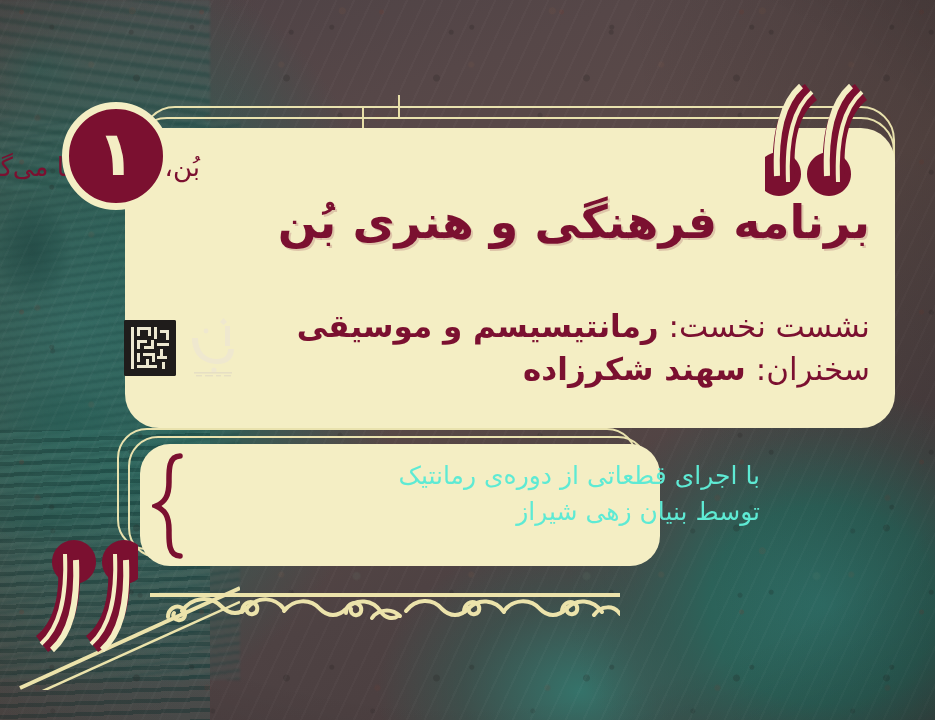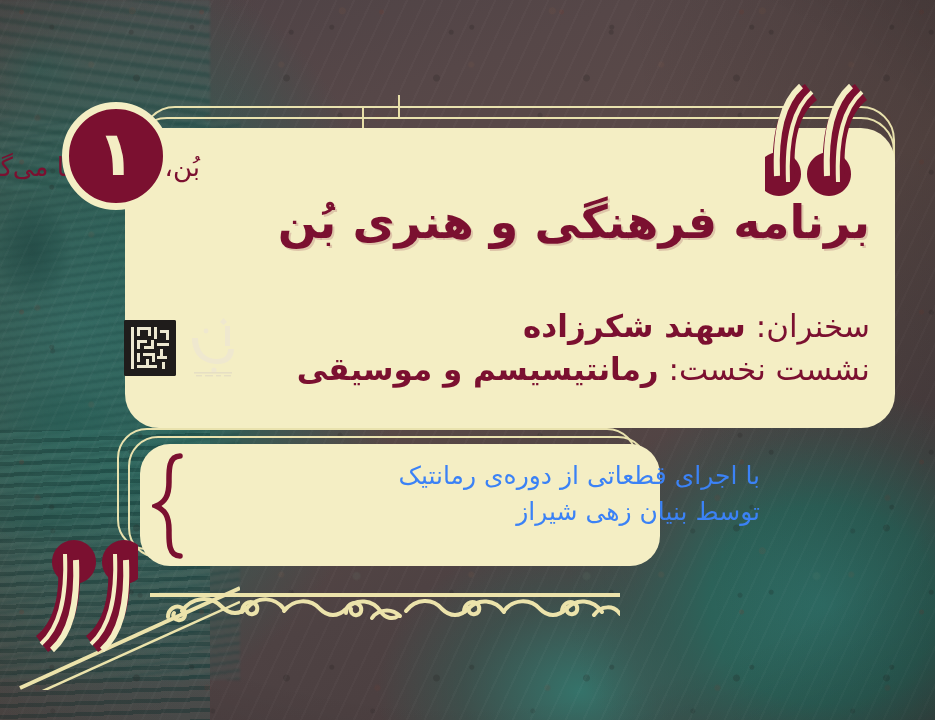--- a/index.html
+++ b/index.html
@@ -164,21 +164,21 @@
     right:65px; top:305px; left:240px;
     color:#7b1030;
   }
   .meta-line{ font-size:31px; line-height:1.38; white-space:nowrap; text-align:right; }
   .meta-label{ font-weight:400; }
   .meta-value{ font-weight:700; }
 
   .subtext{
     position:absolute; z-index:8;
     right:175px; top:458px; left:175px;
-    color:#3b82f6;
+    color:#5eead4;
   }
   .subtext-line{ font-size:25px; line-height:1.45; white-space:nowrap; text-align:right; }
 
   
   .brace{
     position:absolute; z-index:8;
     left:152px; top:452px; width:34px; height:108px;
     color:#7b1030;
   }
 
@@ -271,26 +271,26 @@
   </div>
 
   <div class="kicker rtl">
     <div class="kicker-inner rtl">بُن، از بنیان‌ها می‌گوید</div>
   </div>
 
   <div class="headline rtl">برنامه فرهنگی و هنری بُن</div>
 
   <div class="meta rtl">
     <div class="meta-line">
+      <span class="meta-label">نشست نخست:</span>
+      <span class="meta-value">رمانتیسیسم و موسیقی</span>
+    </div>
+    <div class="meta-line">
       <span class="meta-label">سخنران:</span>
       <span class="meta-value">سهند شکرزاده</span>
-    </div>
-    <div class="meta-line">
-      <span class="meta-label">نشست نخست:</span>
-      <span class="meta-value">رمانتیسیسم و موسیقی</span>
     </div>
   </div>
 
   <div class="logos">
     <svg class="logo-kufic" viewBox="0 0 52 56" aria-hidden="true">
       <rect x="0" y="0" width="52" height="56" fill="#1f1c1b"></rect>
       <g fill="#ece7d0">
         <rect x="7" y="7" width="3" height="42"></rect>
         <rect x="13" y="7" width="14" height="3"></rect>
         <rect x="13" y="7" width="3" height="9"></rect>

